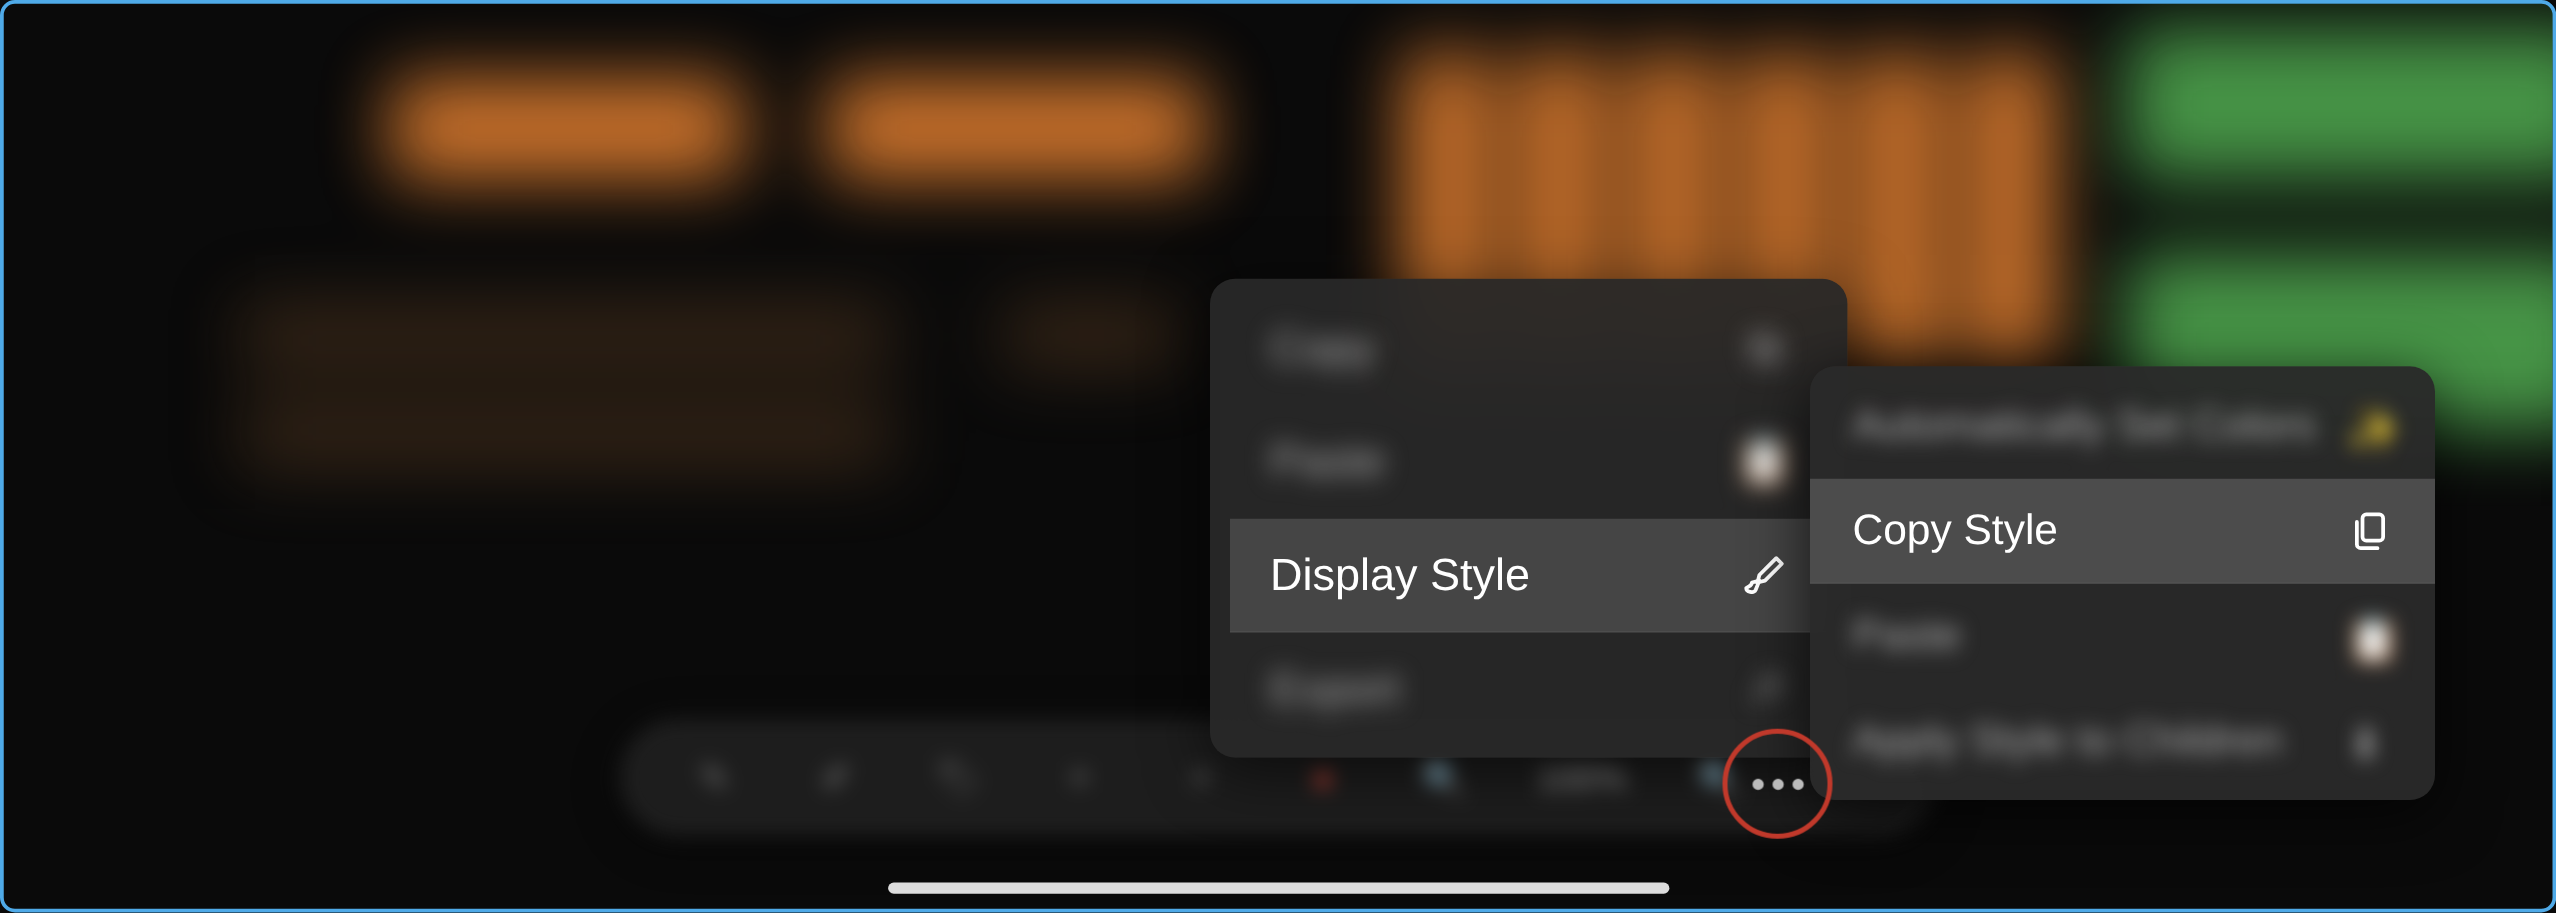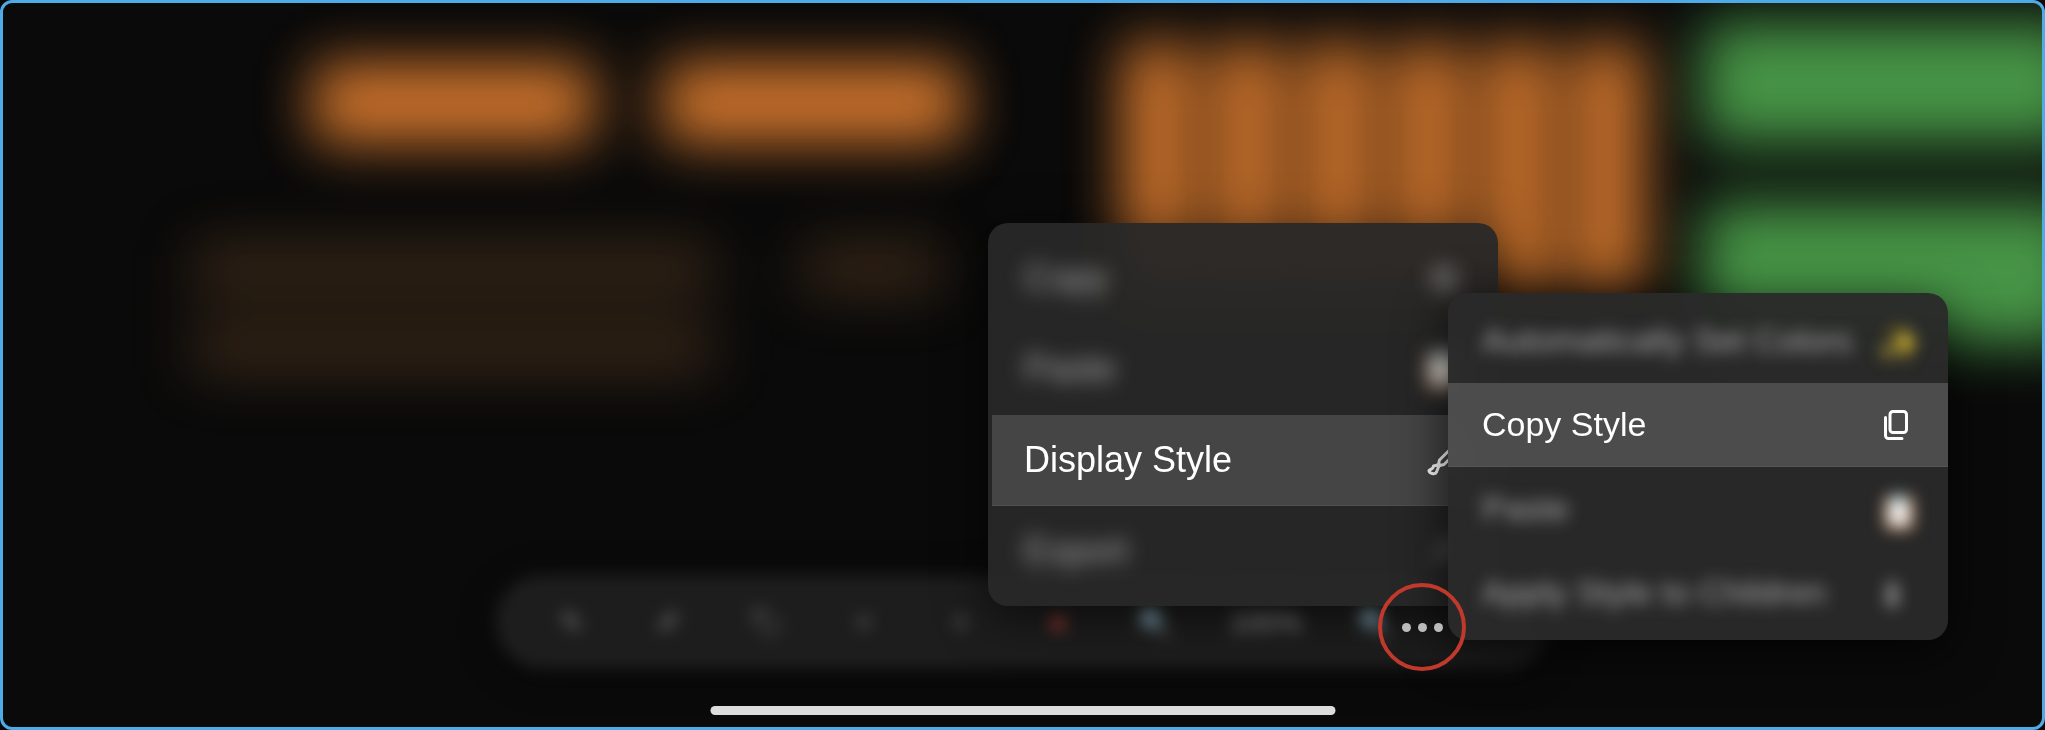--- a/index.html
+++ b/index.html
@@ -98,28 +98,28 @@
       top: 240px;
       width: 140px;
       height: 50px;
       background: #3a2818;
       border-radius: 6px;
     }
 
     
     .context-menu-1 {
       position: absolute;
-      left: 985px;
+      left: 965px;
       top: 220px;
       width: 510px;
       background: rgba(40, 40, 40, 0.95);
       border-radius: 20px;
       backdrop-filter: blur(20px);
       box-shadow: 0 10px 50px rgba(0,0,0,0.6);
-      padding: 10px 4px;
+      padding: 10px 16px;
     }
     .menu-item {
       display: flex;
       justify-content: space-between;
       align-items: center;
       padding: 24px 32px;
       color: #aaa;
       font-size: 36px;
       filter: blur(10px);
       border-bottom: 1px solid rgba(255,255,255,0.06);

